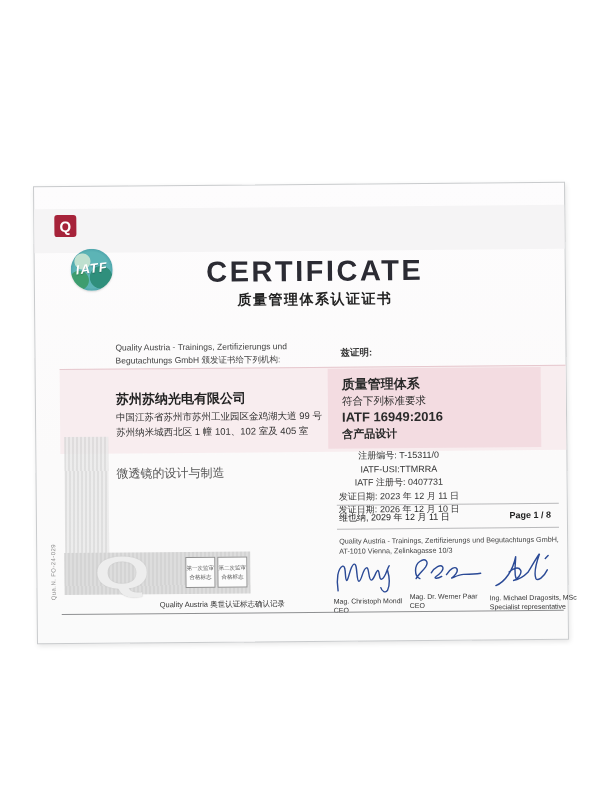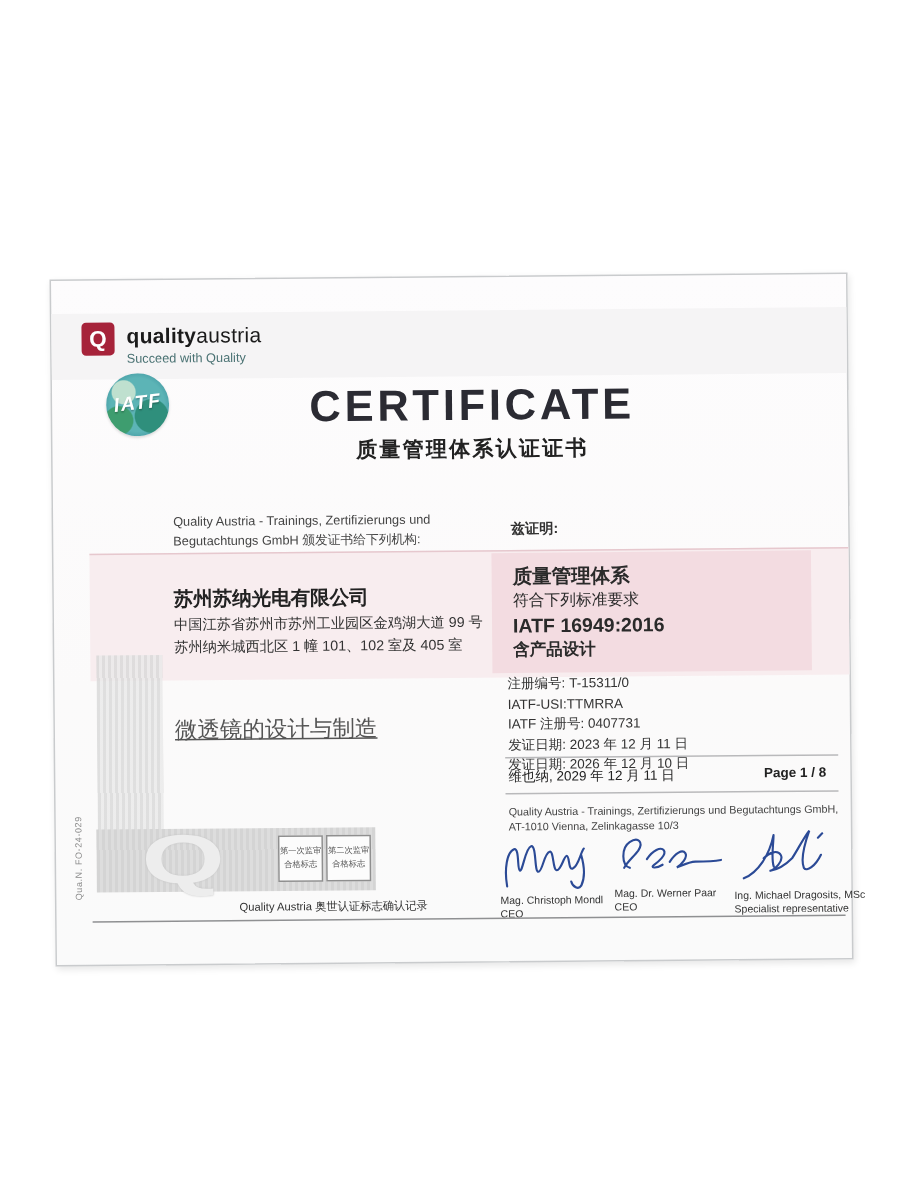--- a/index.html
+++ b/index.html
@@ -41,23 +41,23 @@
   .holder{position:absolute;left:80px;top:206px;line-height:1.0;}
   .holder-name{font-size:13px;font-weight:bold;color:#222;margin-bottom:7px;}
   .holder-addr{font-size:9.5px;color:#333;margin-bottom:5px;}
   .standard-box{position:absolute;left:292px;top:184px;width:213px;height:80px;background:#f3dce1;
                 padding:7px 0 0 14px;box-sizing:border-box;line-height:1.4;color:#2a2a2a;}
   .std-l1{font-size:13px;font-weight:bold;}
   .std-l2{font-size:10.5px;}
   .std-l3{font-size:13px;font-weight:bold;}
   .std-l4{font-size:11px;font-weight:bold;}
   
-  .registration{position:absolute;left:302px;top:266px;font-size:9px;color:#333;line-height:1.28;}
+  .registration{position:absolute;left:302px;top:266px;font-size:9px;color:#333;line-height:1.28;text-align:center;}
   .registration .row{margin-bottom:2px;}
-  .scope{position:absolute;left:80px;top:291px;font-size:15px;color:#555;text-decoration:underline;}
+  .scope{position:absolute;left:80px;top:279px;font-size:12px;color:#555;}
   
   .rule{position:absolute;height:1px;background:#b9b9bb;}
   .rule-1{left:300px;right:8px;top:320px;}
   .rule-2{left:300px;right:8px;top:344px;}
   .issue-row{position:absolute;left:302px;right:16px;top:327px;display:flex;
              justify-content:space-between;font-size:9px;color:#222;}
   .issue-row .page{font-weight:bold;}
   .issuer-address{position:absolute;left:302px;top:352px;font-size:7.2px;color:#444;line-height:1.4;}
   
   .sig{position:absolute;}
@@ -90,24 +90,20 @@
 
 <div class="canvas">
   <div class="paper">
 
     <div class="top-band"></div>
 
     <div class="qa-logo">
       <div class="q-mark">
         <span>Q</span>
       </div>
-      <div class="qa-text">
-        <div class="qa-name"><b>quality</b><span>austria</span></div>
-        <div class="qa-tagline">Succeed with Quality</div>
-      </div>
     </div>
 
     <div class="iatf-globe">
       <span class="iatf-text">IATF</span>
     </div>
 
     <div class="title-block">
       <div class="title">CERTIFICATE</div>
       <div class="subtitle">质量管理体系认证证书</div>
     </div>

